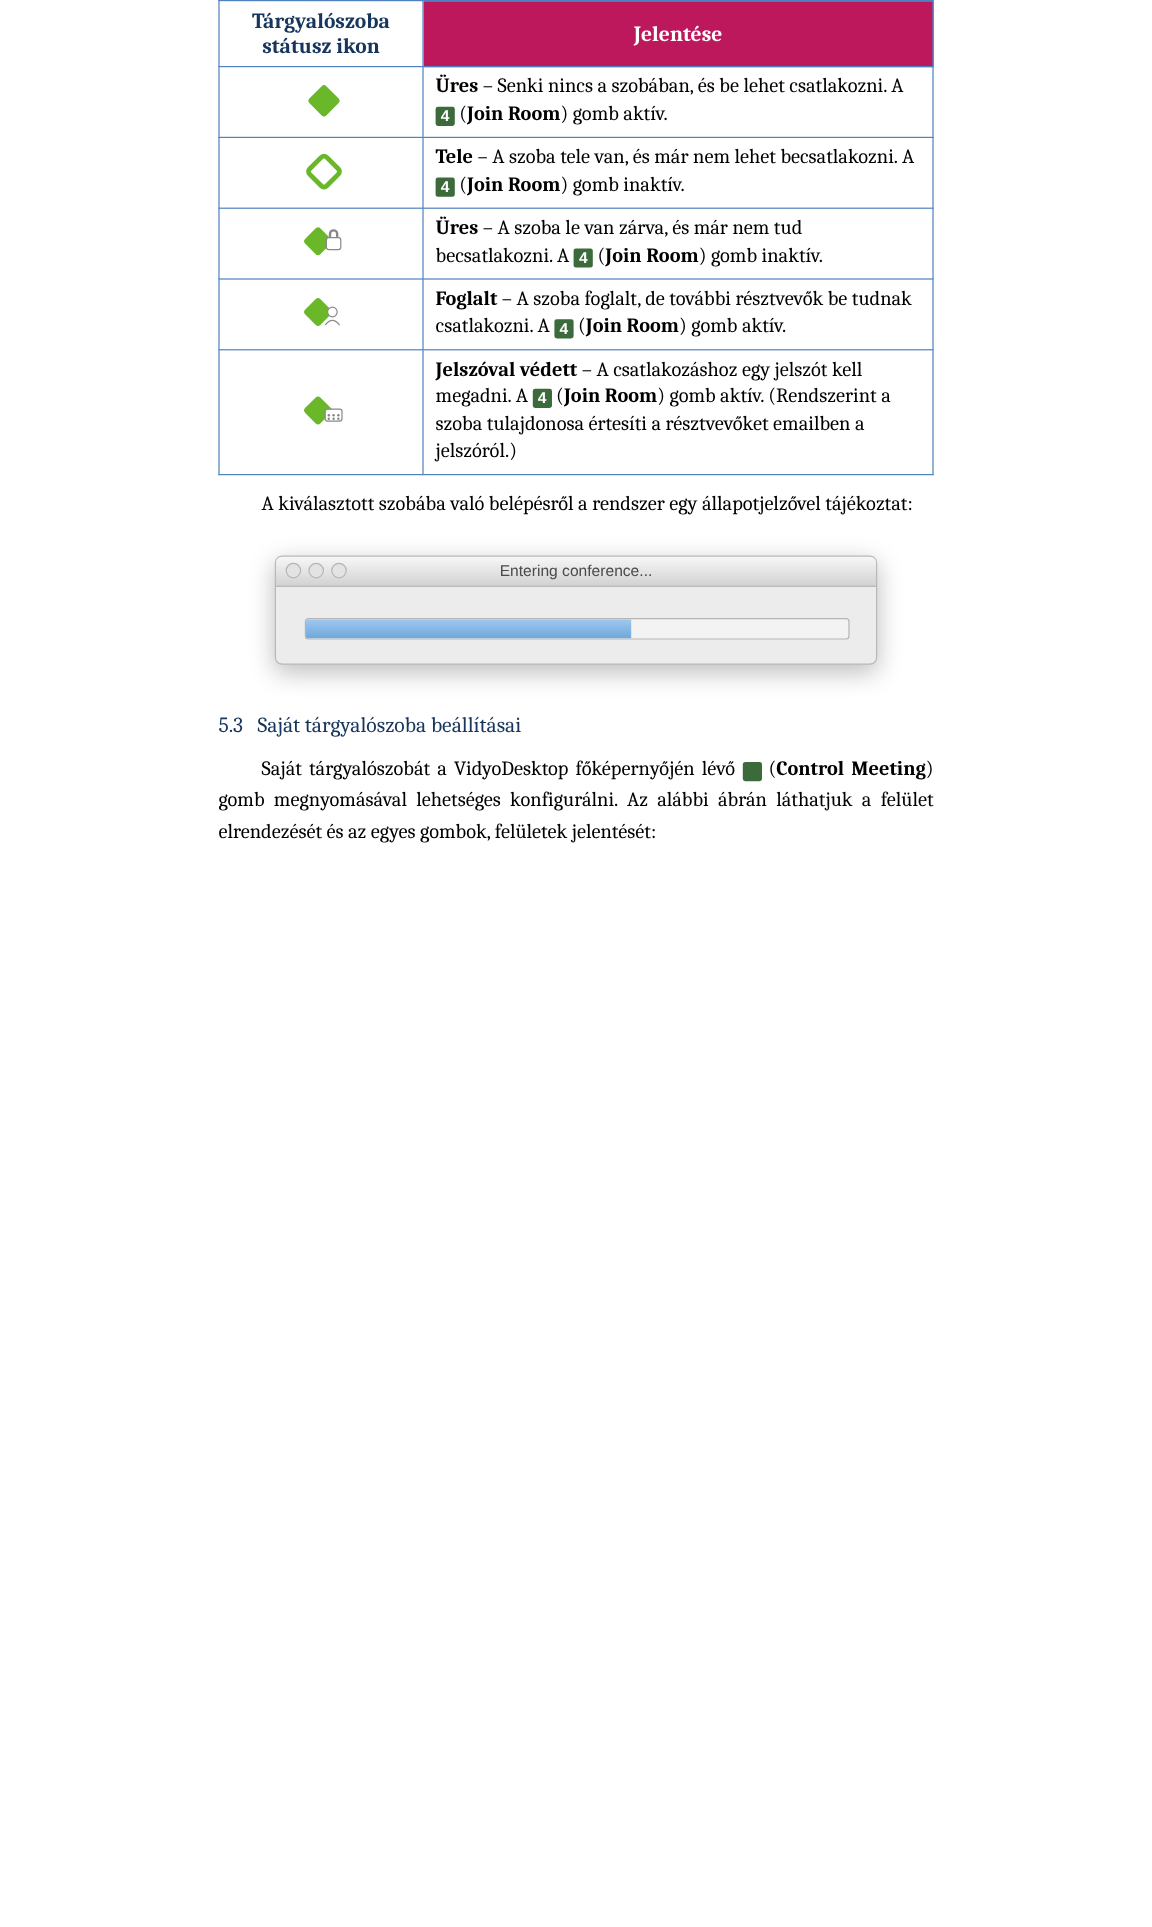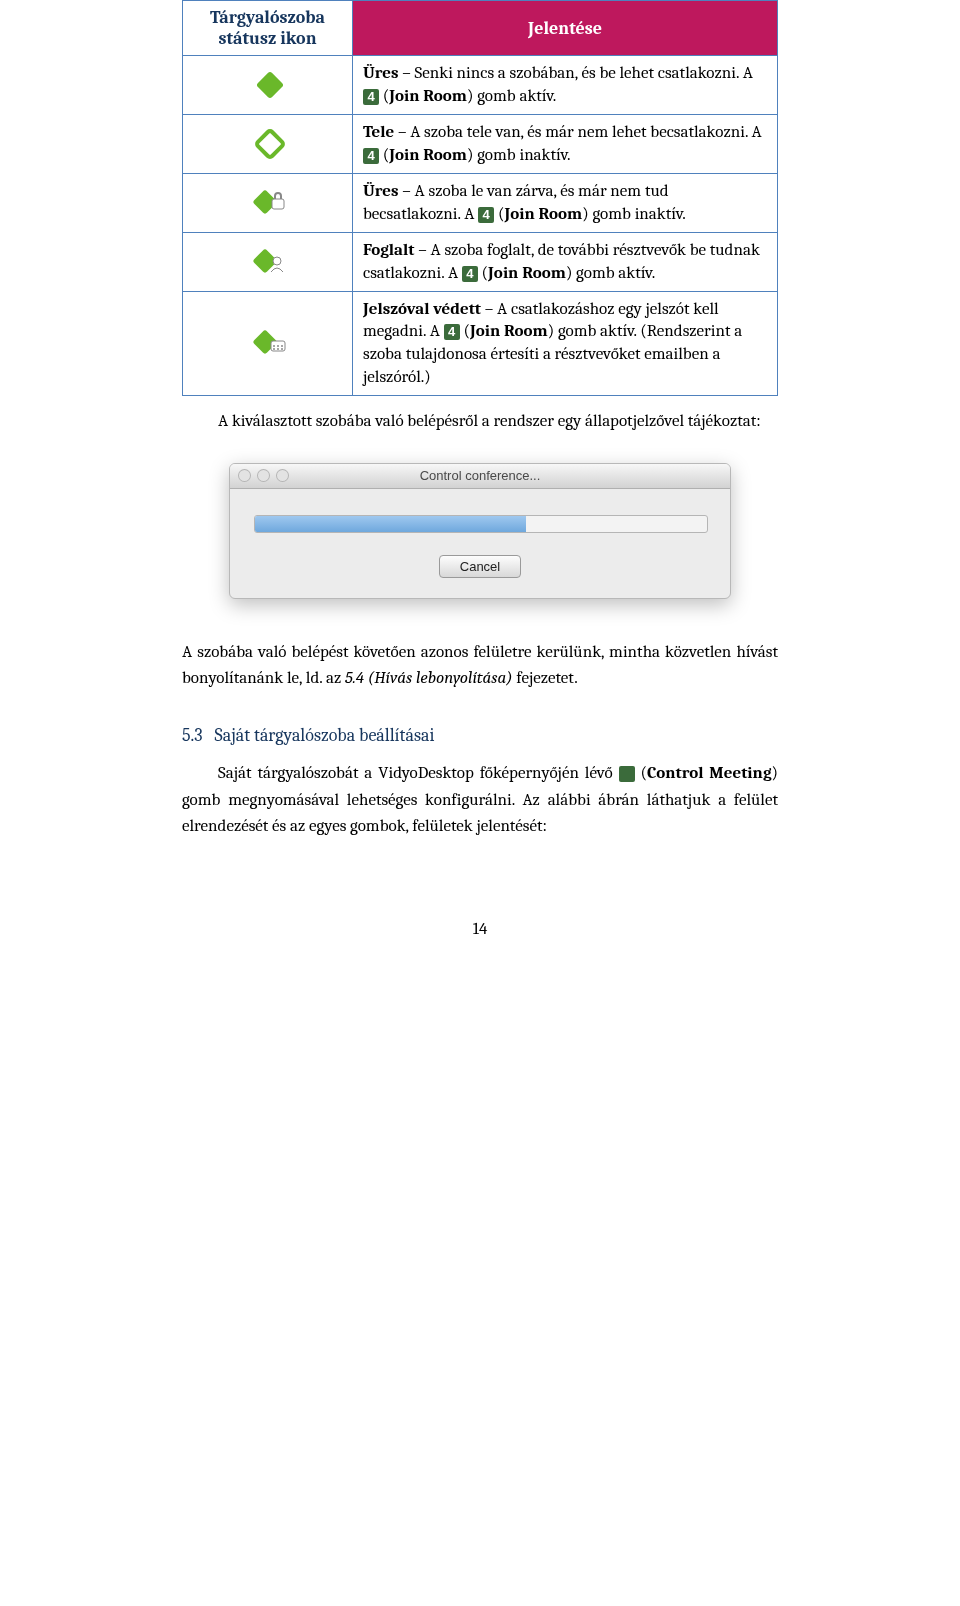--- a/index.html
+++ b/index.html
@@ -249,40 +249,33 @@
   <div class="para first-after-table">A kiválasztott szobába való belépésről a rendszer egy állapotjelzővel tájékoztat:</div>
 
   <div class="dialog-wrap">
     <div class="mac-dialog">
       <div class="mac-titlebar">
         <div class="mac-lights">
           <span class="light"></span>
           <span class="light"></span>
           <span class="light"></span>
         </div>
-        <div class="mac-title">Control conference...</div>
+        <div class="mac-title">Entering conference...</div>
       </div>
       <div class="mac-body">
         <div class="mac-progress">
           <div class="mac-progress-fill"></div>
         </div>
-        <div class="mac-btnrow">
-          <div class="mac-btn">Cancel</div>
-        </div>
       </div>
     </div>
   </div>
 
-  <div class="para justified">
-    <span>A szobába való belépést követően azonos felületre kerülünk, mintha közvetlen hívást bonyolítanánk le, ld. az </span><span class="italic">5.4 (Hívás lebonyolítása)</span><span> fejezetet.</span>
-  </div>
 
   <div class="heading">
     <span class="num">5.3</span><span>Saját tárgyalószoba beállításai</span>
   </div>
 
   <div class="para justified" style="text-indent:36px;">
     <span>Saját tárgyalószobát a VidyoDesktop főképernyőjén lévő </span><span class="badge">2</span><span> (</span><b>Control Meeting</b><span>) gomb megnyomásával lehetséges konfigurálni. Az alábbi ábrán láthatjuk a felület elrendezését és az egyes gombok, felületek jelentését:</span>
   </div>
 
-  <div class="page-num">14</div>
 
 </div>
 
 </body></html>

